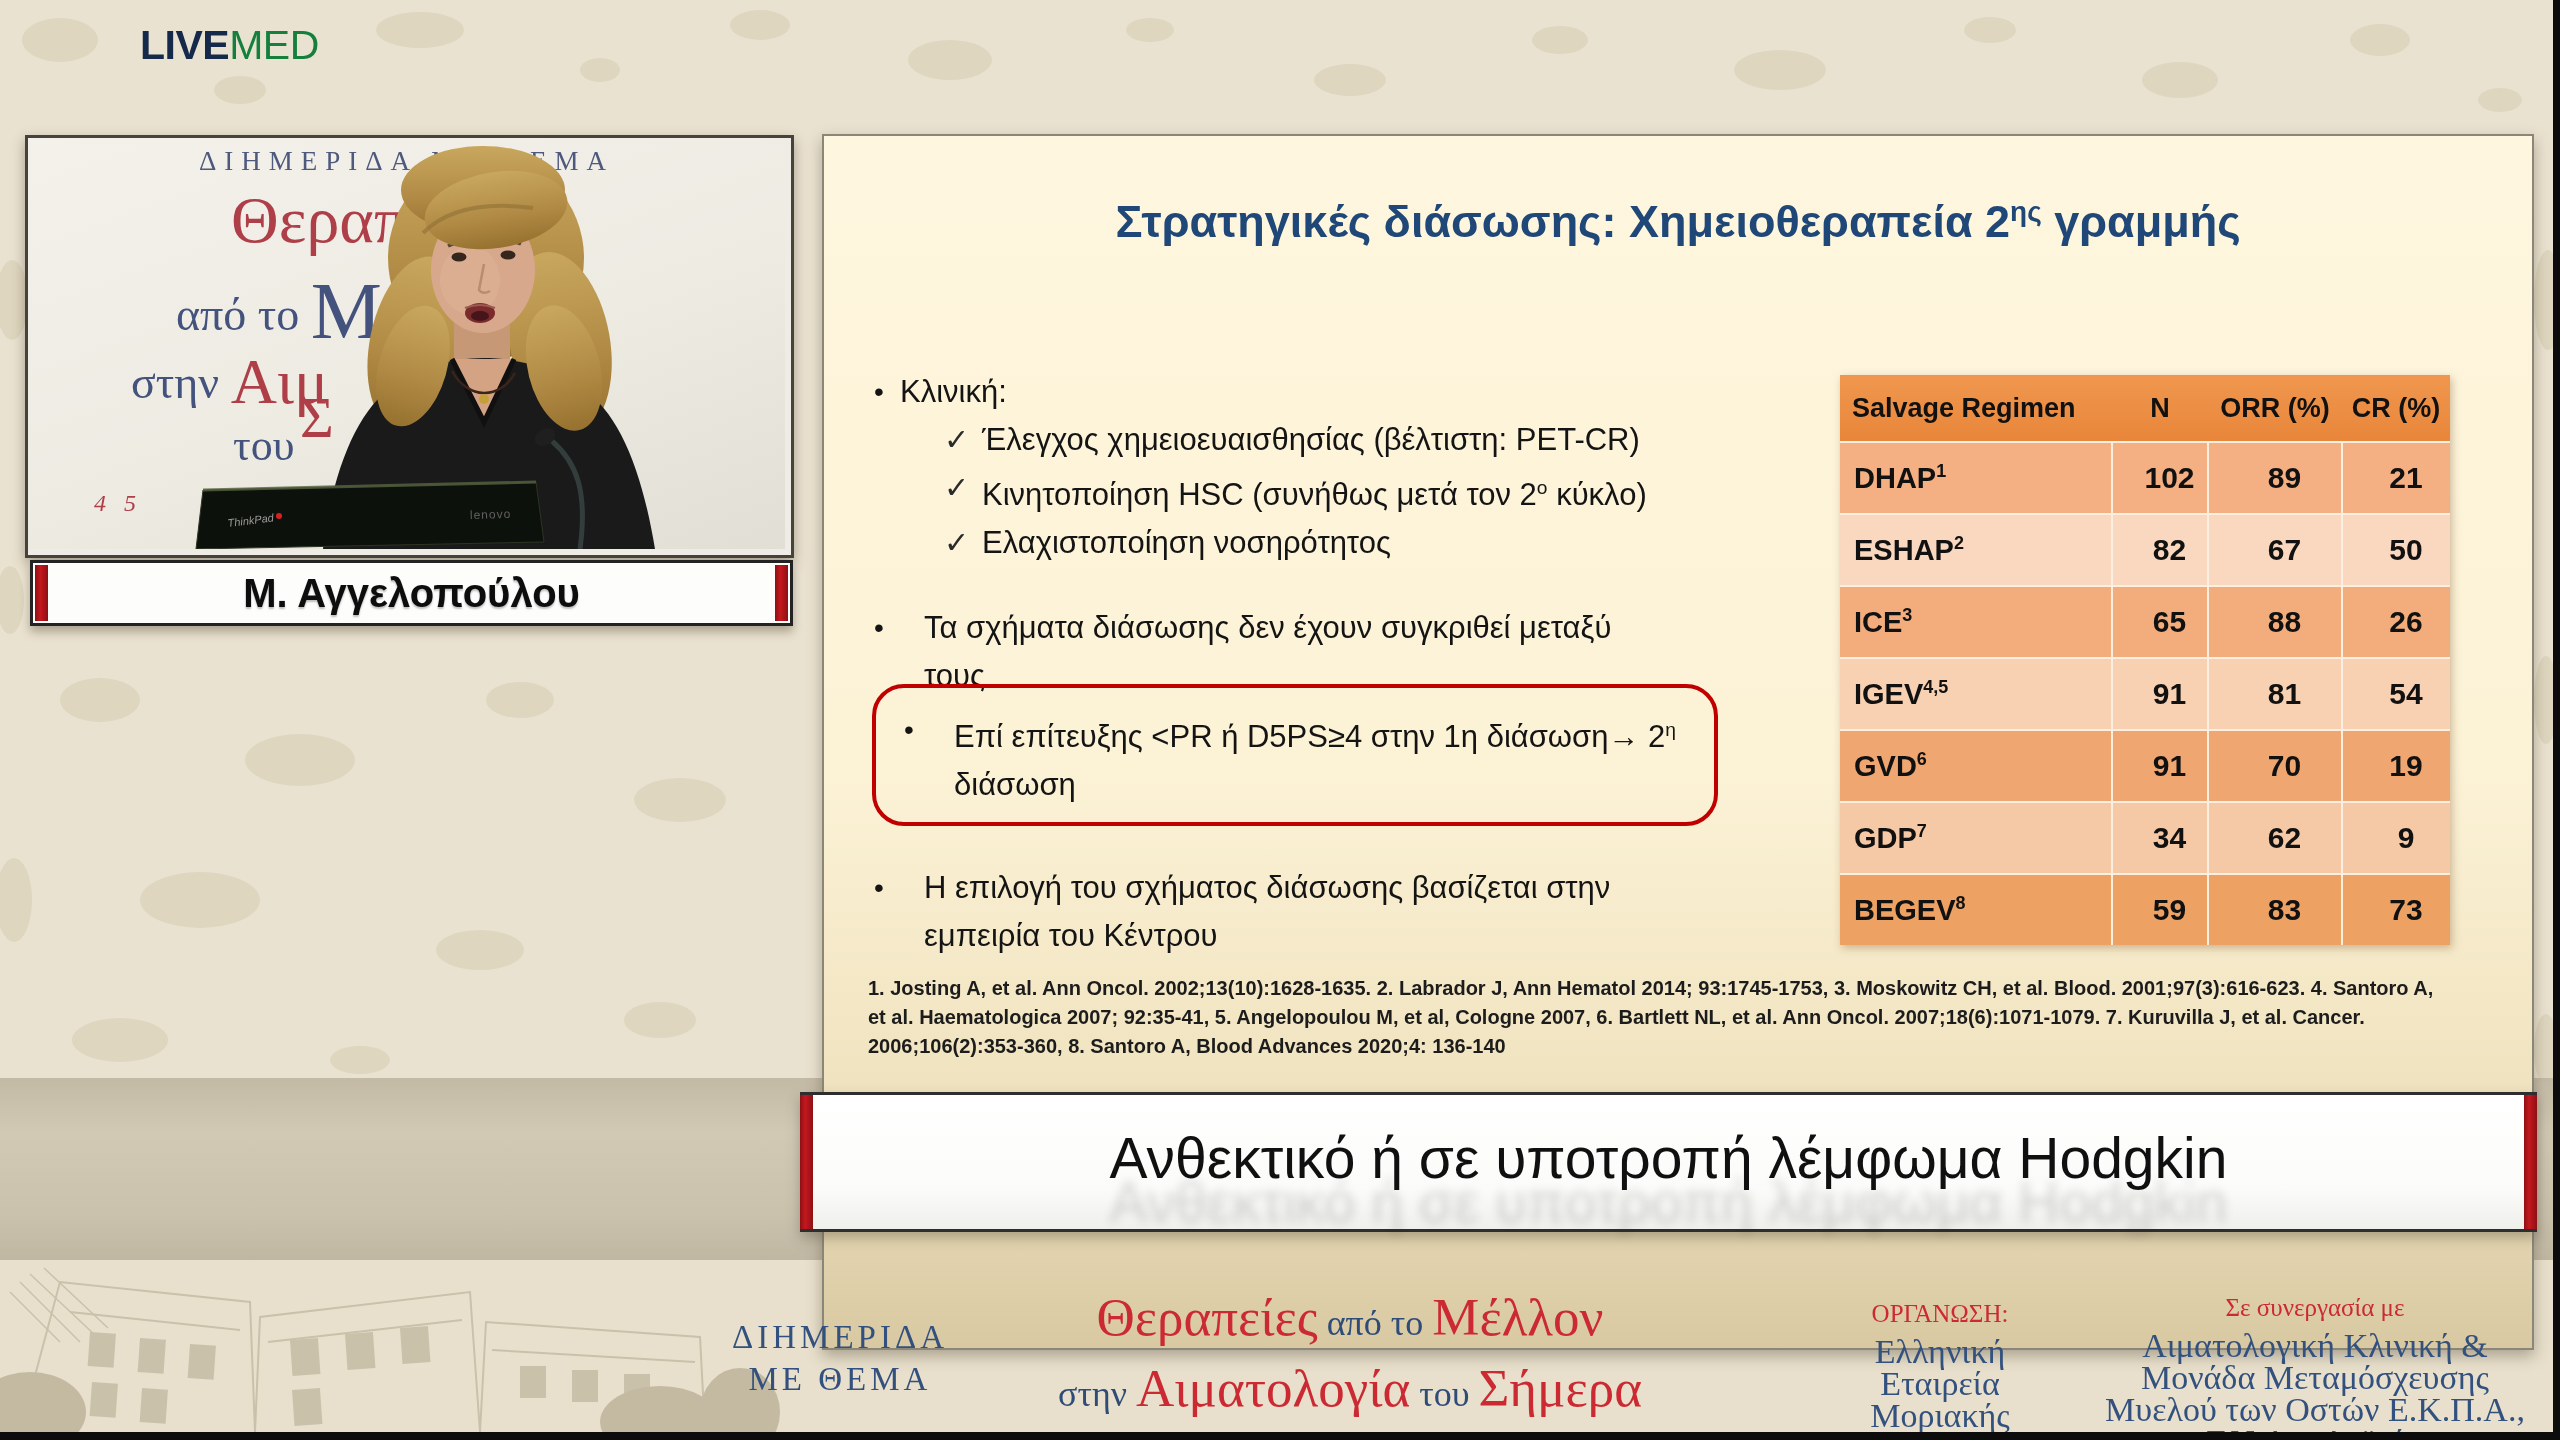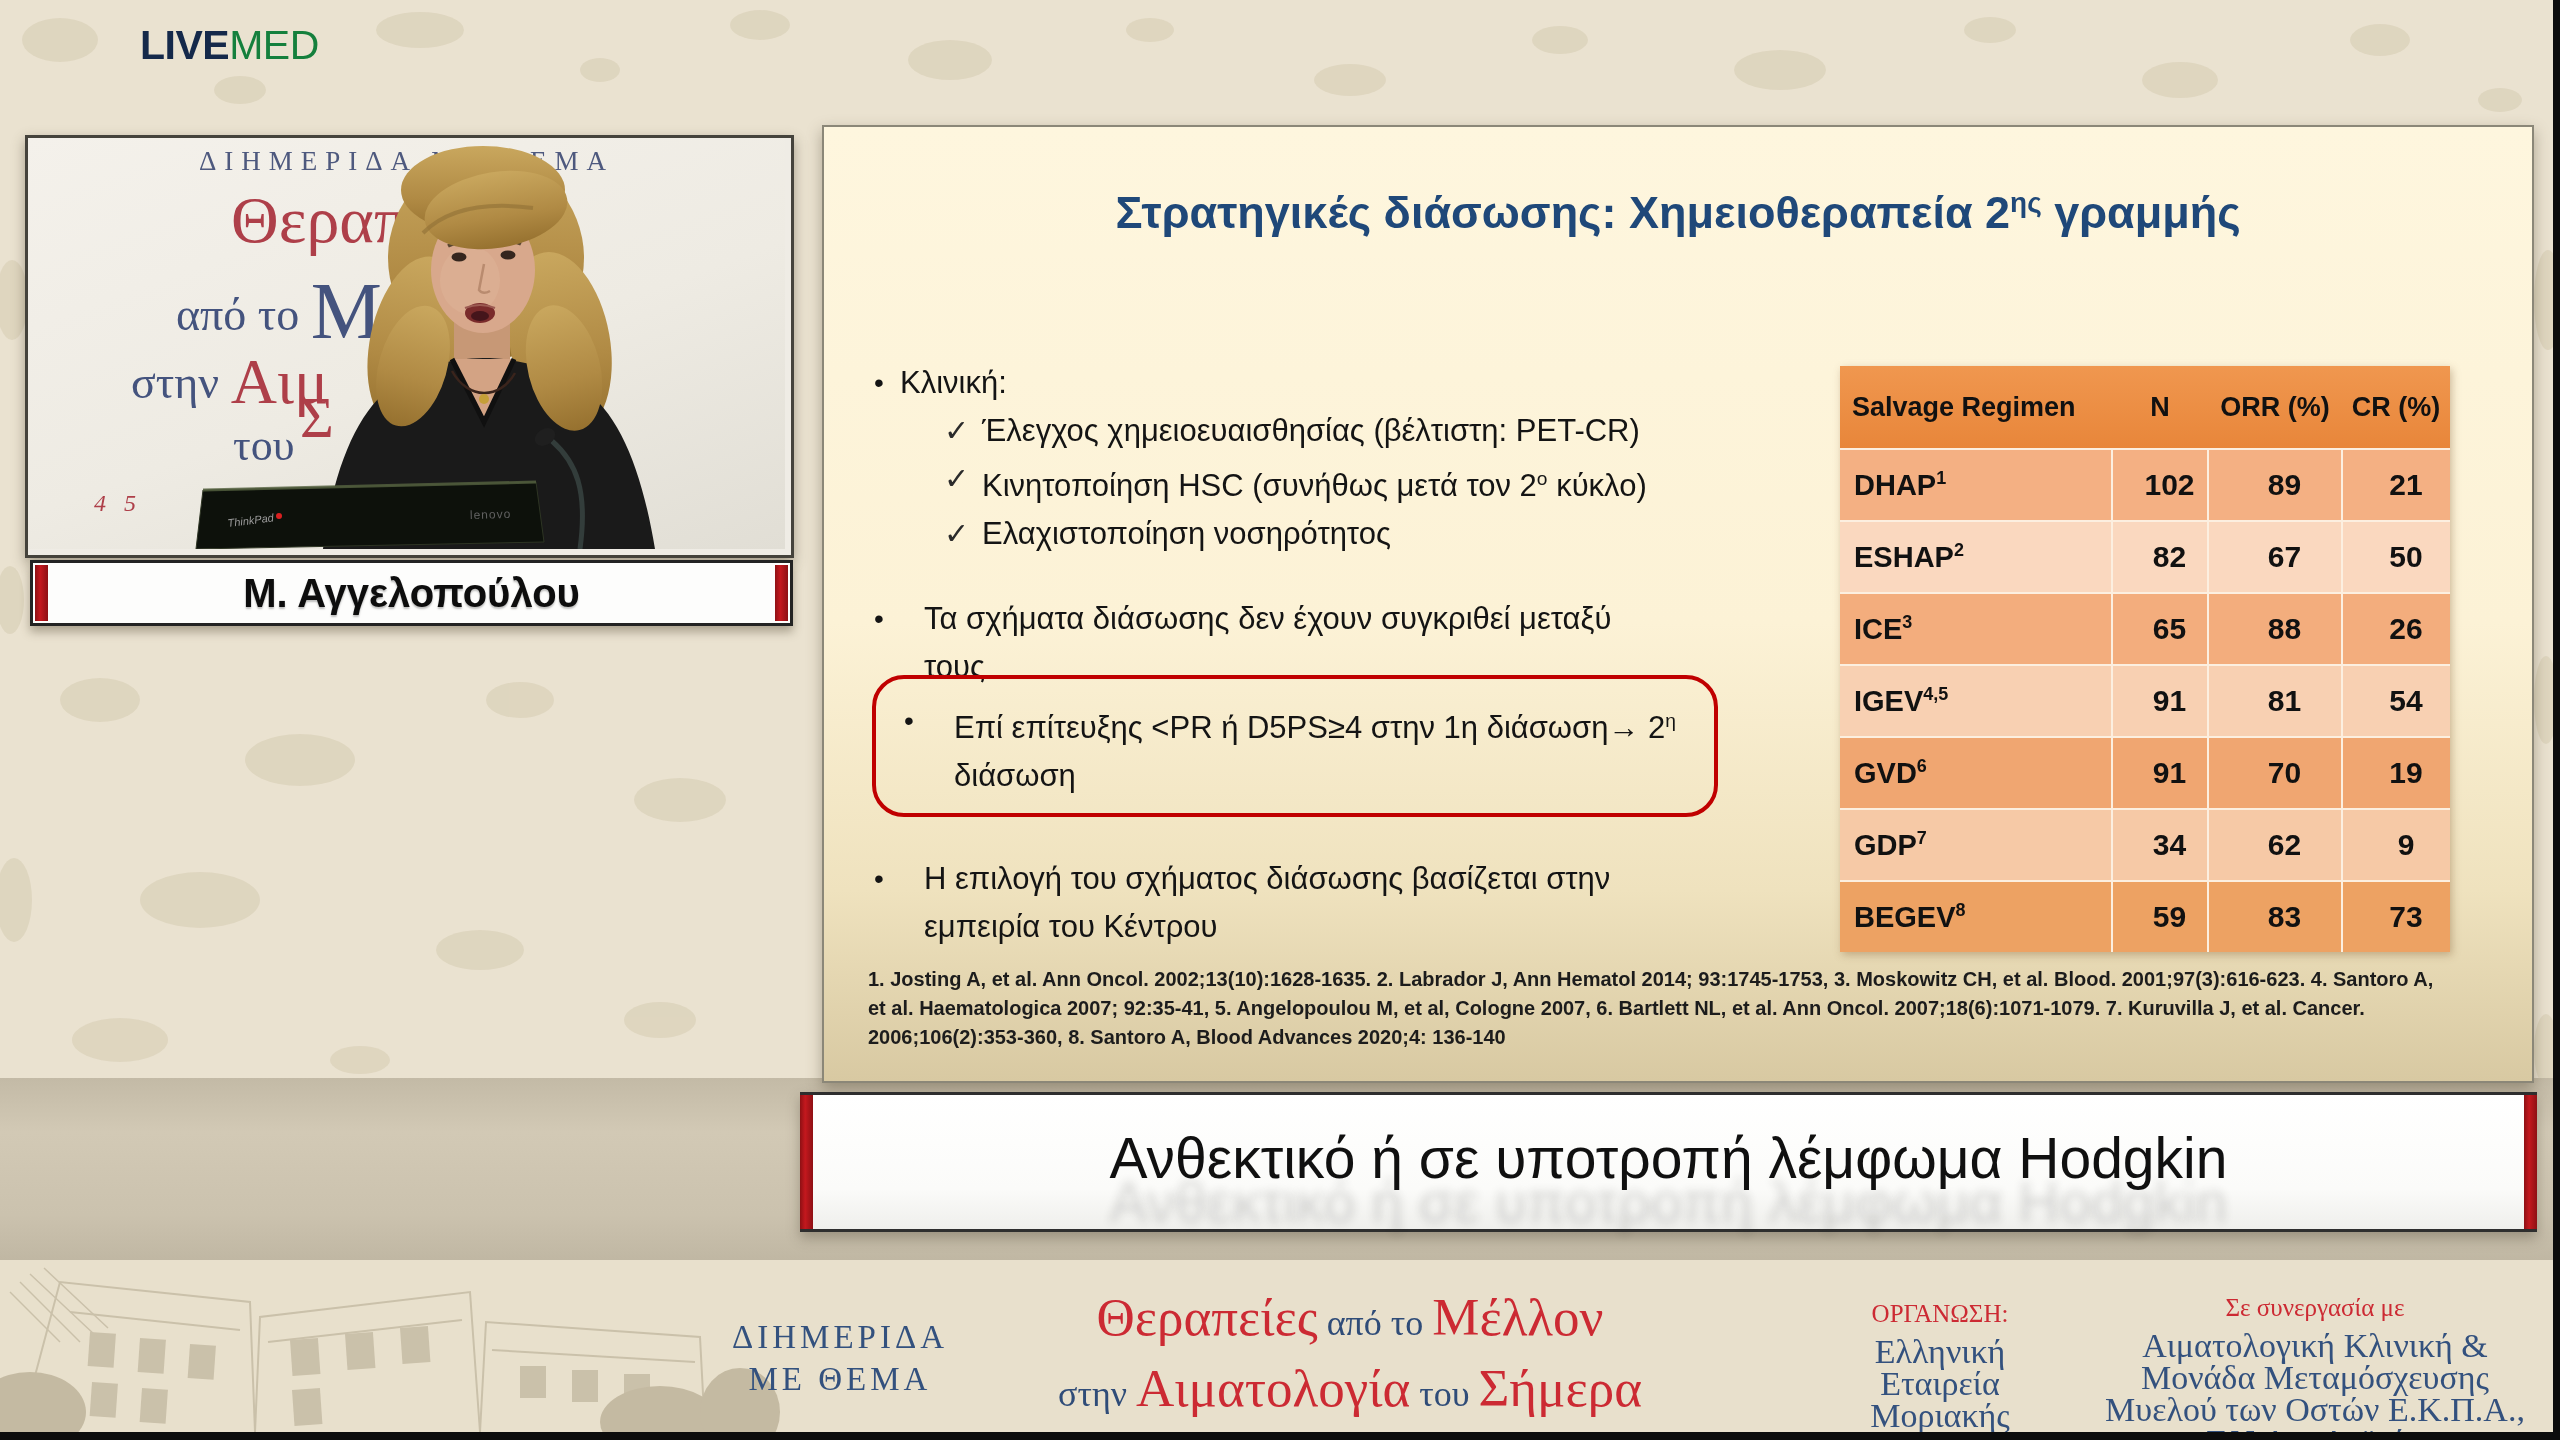--- a/index.html
+++ b/index.html
@@ -40,21 +40,21 @@
 
   
   #plate{left:30px;top:560px;width:763px;height:66px;z-index:6;background:#FDFDFC;
          border:3px solid #232323;box-sizing:border-box;box-shadow:0 6px 9px rgba(80,70,50,.4);}
   .plate-cap{position:absolute;top:2px;bottom:2px;width:13px;background:linear-gradient(90deg,#8E1014,#C4181E 40%,#8E1014);}
   #plate-cap-l{left:2px;} #plate-cap-r{right:2px;}
   #plate-name{position:absolute;left:0;top:0;width:100%;height:100%;display:flex;align-items:center;justify-content:center;
          font-size:40px;font-weight:700;color:#0d0d0d;text-shadow:0 2px 2px rgba(0,0,0,.25);}
 
   
-  #slide{left:822px;top:125px;width:1712px;height:958px;z-index:5;box-sizing:border-box;
+  #slide{left:822px;top:134px;width:1712px;height:1216px;z-index:5;box-sizing:border-box;
          border:2px solid #8B8778;
          background:linear-gradient(#FEF6DE 0%,#FCF2D6 52%,#EFE2BE 80%,#D8C9A2 100%);
          box-shadow:0 6px 14px rgba(80,70,50,.4);}
   #slide-title{left:0;top:60px;width:100%;text-align:center;font-size:45px;font-weight:700;color:#1F4879;}
   #slide-title sup{font-size:.62em;}
   .bullet-line{position:relative;font-size:31px;color:#141414;line-height:48px;}
   .dot{position:absolute;left:-26px;top:0;font-size:28px;}
   .check-row{position:relative;padding-left:38px;line-height:48px;font-size:31px;color:#141414;}
   .check-row .ck{position:absolute;left:0;top:0;font-size:30px;color:#2b2b2b;}
   sup{font-size:.62em;}
@@ -66,21 +66,21 @@
   #grp4{left:76px;top:728px;width:900px;}
   .cont{margin-left:24px;}
   #refs{left:44px;top:838px;width:1586px;font-size:20px;font-weight:700;
         color:#1c1c1c;line-height:29px;}
 
   
   #regimen-table{left:1016px;top:239px;width:610px;z-index:6;border-collapse:collapse;table-layout:fixed;
         box-shadow:2px 3px 8px rgba(120,80,40,.35);}
   #regimen-table col.c1{width:272px;} #regimen-table col.c2{width:96px;}
   #regimen-table col.c3{width:134px;} #regimen-table col.c4{width:108px;}
-  #regimen-table th{background:linear-gradient(#F0974F,#E8863A);height:66px;font-size:27px;font-weight:700;color:#111;padding:8px;}
+  #regimen-table th{background:linear-gradient(#F0974F,#E8863A);height:66px;font-size:27px;font-weight:700;color:#111;padding:0;}
   #regimen-table th.name{text-align:left;padding-left:12px;}
   #regimen-table td{height:70px;font-size:30px;font-weight:700;color:#111;text-align:center;padding:0;
         border-top:2px solid #FCEFE0;}
   #regimen-table td.name{text-align:left;padding-left:14px;font-size:29px;}
   #regimen-table td+td{border-left:2px solid #FCEFE0;padding-left:19px;}
   #regimen-table tr.r1 td{background:#F4B083;} #regimen-table tr.r2 td{background:#FAD8BF;}
   #regimen-table tr.r3 td{background:#F3AD7D;} #regimen-table tr.r4 td{background:#F8D0B2;}
   #regimen-table tr.r5 td{background:#F0A671;} #regimen-table tr.r6 td{background:#F6C9A6;}
   #regimen-table tr.r7 td{background:#EDA263;}
 

